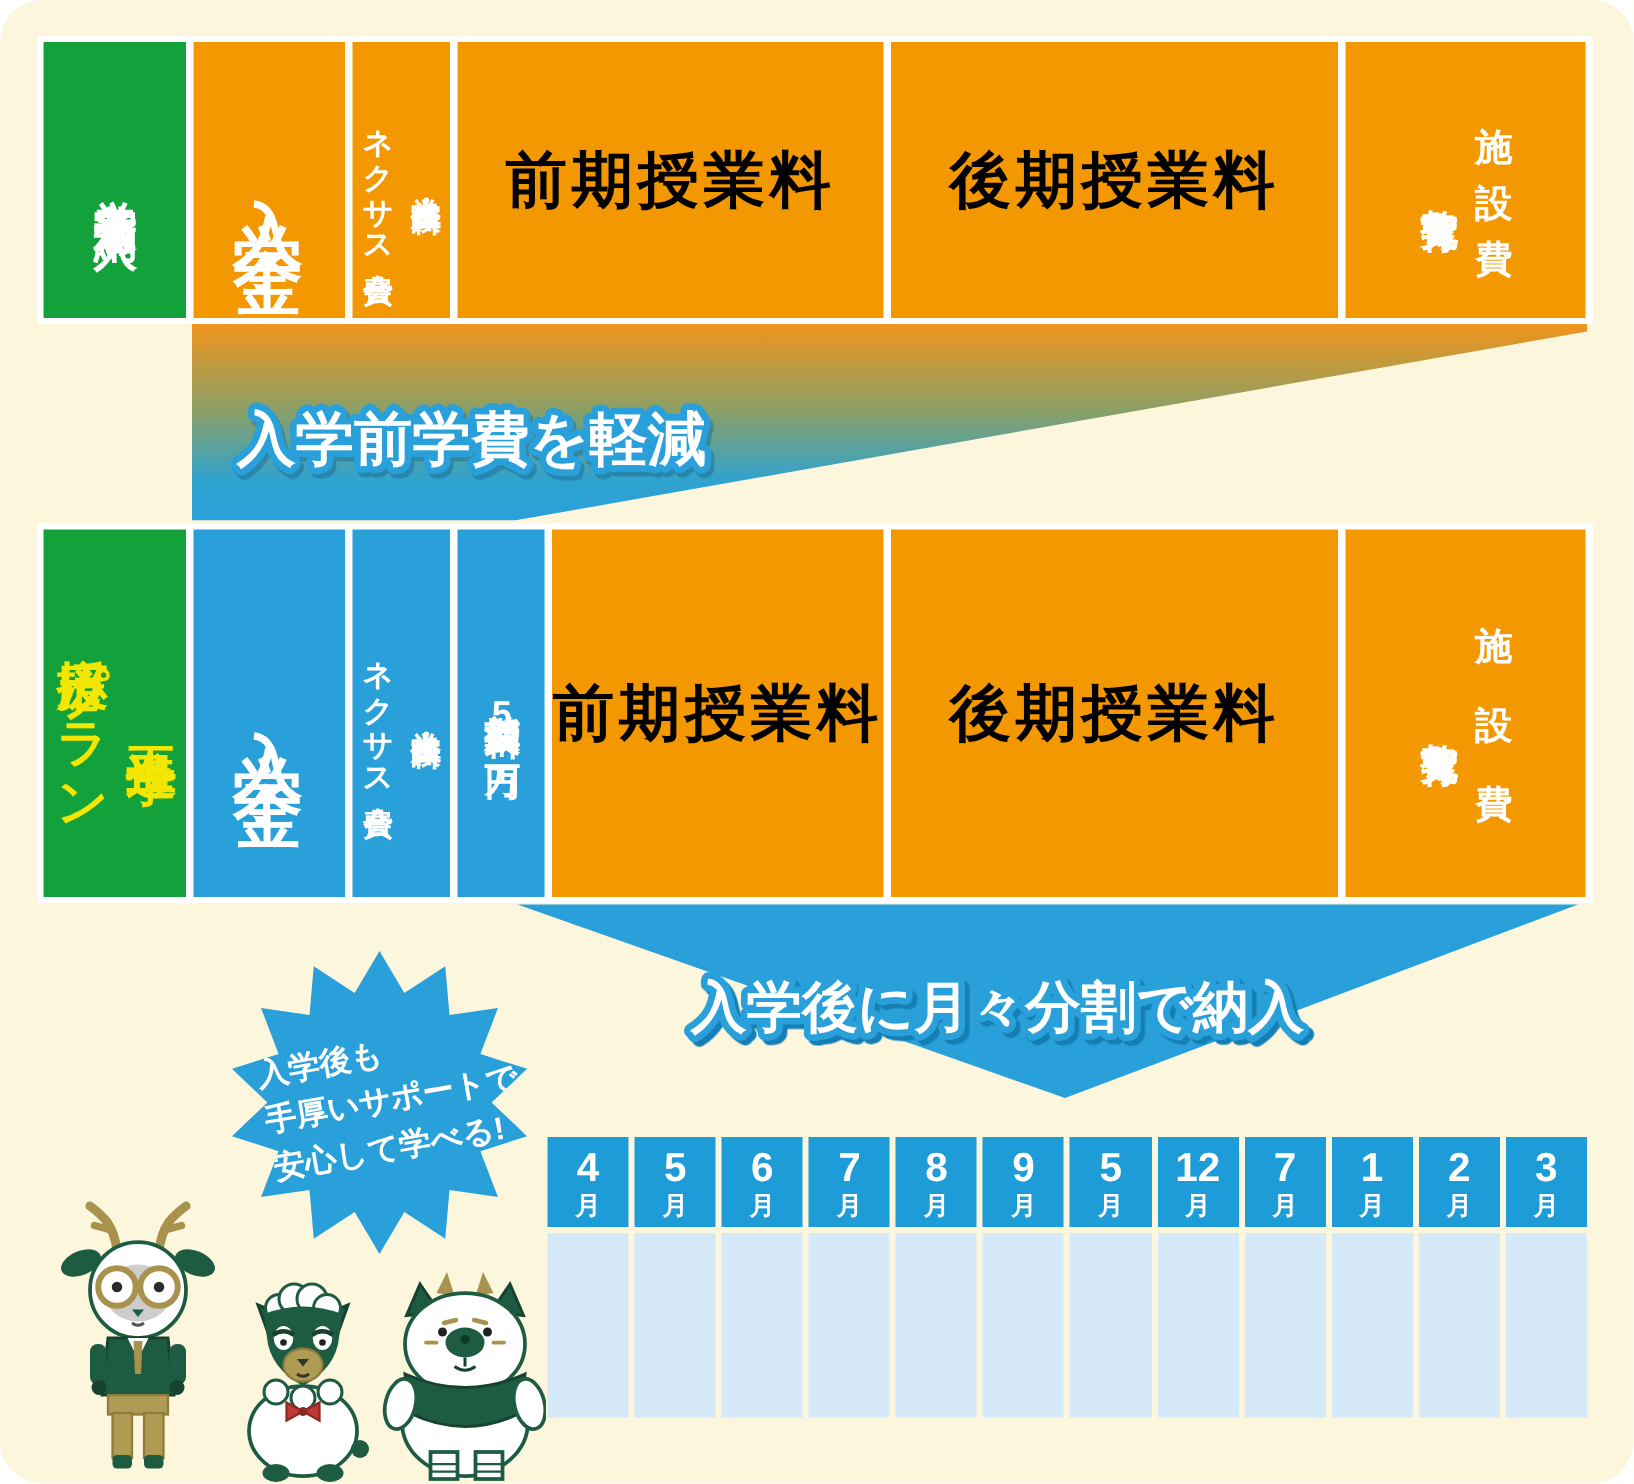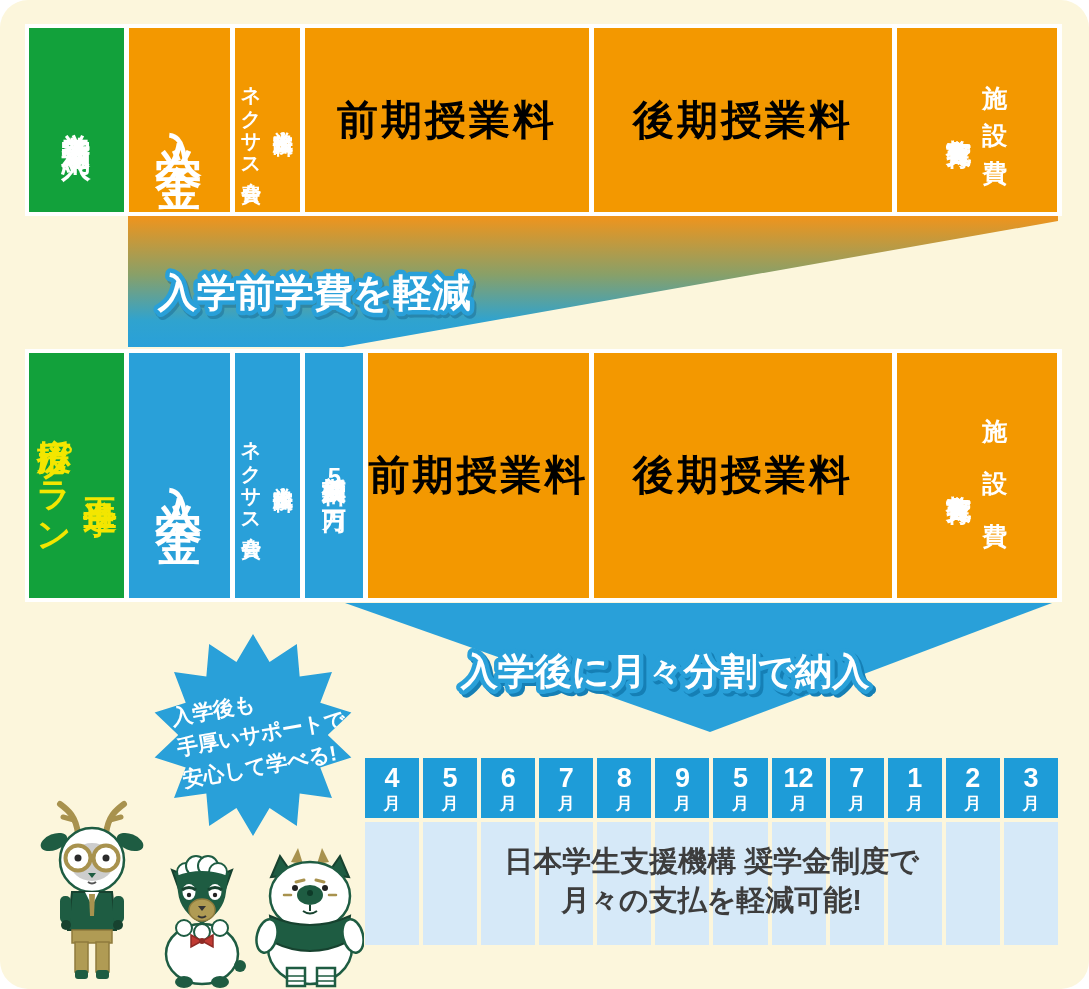--- a/index.html
+++ b/index.html
@@ -308,19 +308,15 @@
         <div class="colcell"></div>
       <div class="colcell"></div>
         <div class="colcell"></div>
       <div class="colcell"></div>
         <div class="colcell"></div>
       <div class="colcell"></div>
         <div class="colcell"></div>
       <div class="colcell"></div>
         <div class="colcell"></div>
     </div>
-    <div class="cal-note">
-      <div>日本学生支援機構 奨学金制度で</div>
-      <div>月々の支払を軽減可能!</div>
-    </div>
   </div>
 
 </div>
 
 </body></html>

